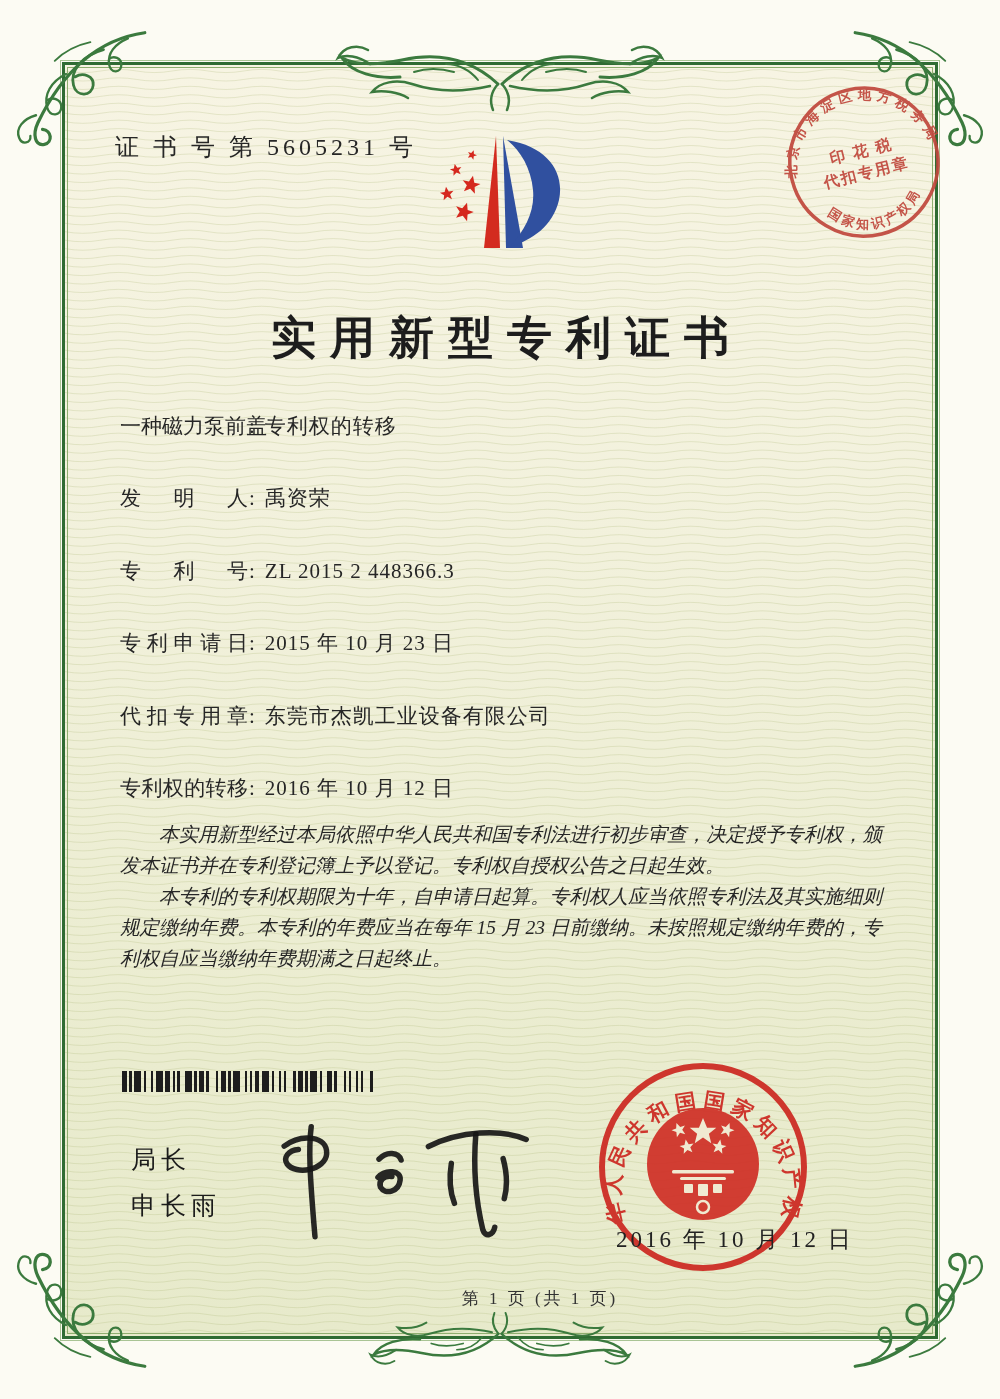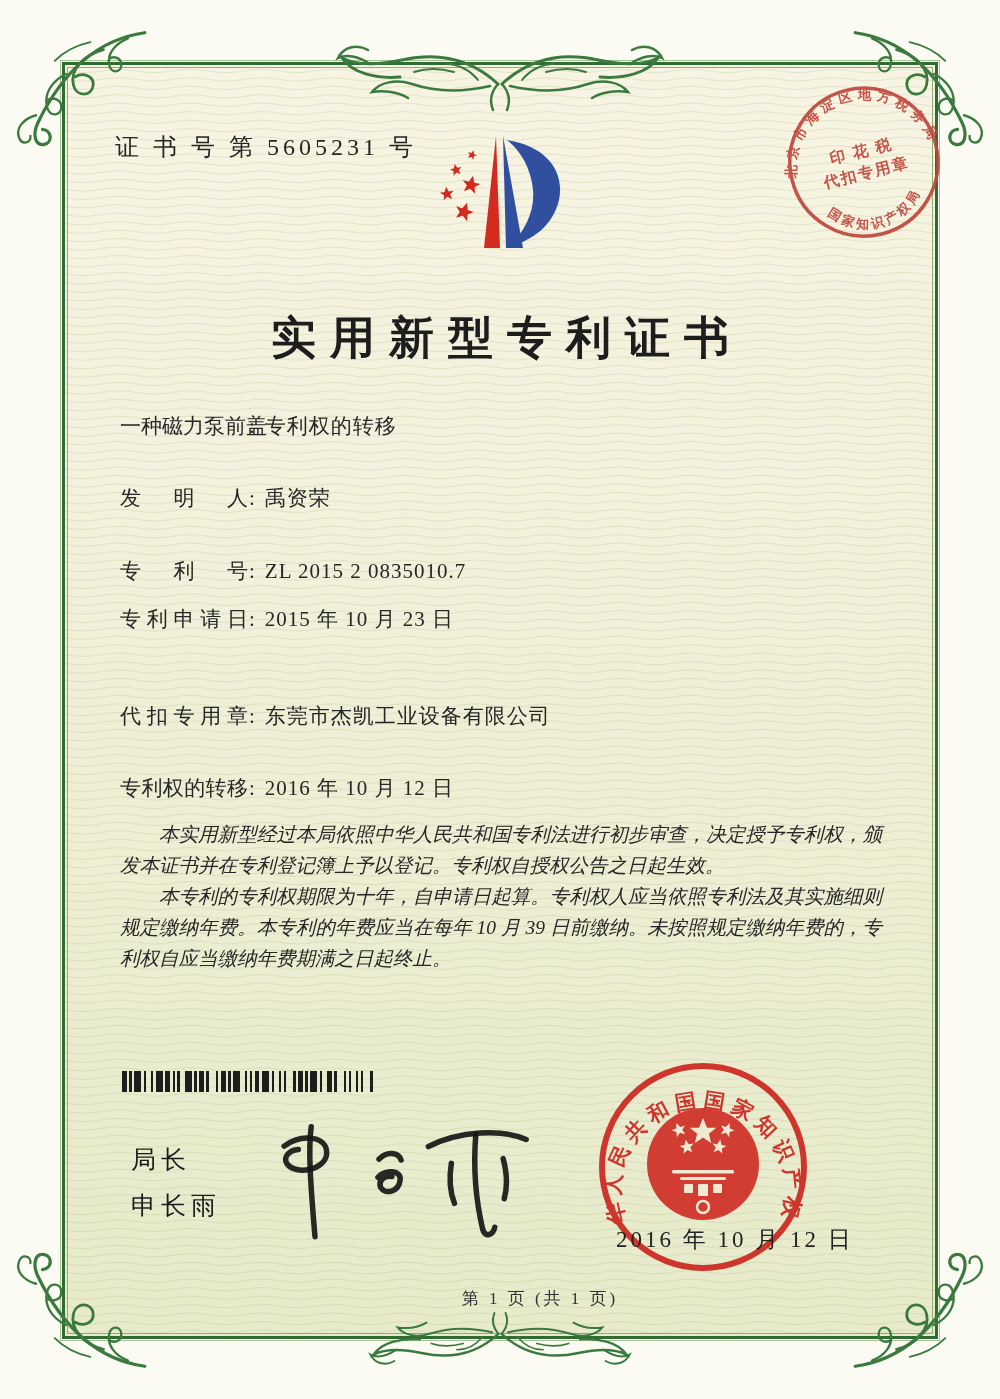--- a/index.html
+++ b/index.html
@@ -34,21 +34,21 @@
   .cert-title{
     position:absolute;left:0;top:288px;width:100%;text-align:center;
     font-size:45px;font-weight:bold;letter-spacing:14px;text-indent:14px;color:#1d1d1d;margin-top:20px;
   }
   
   .fields{position:absolute;left:120px;top:0;width:760px;}
   .field-row{position:absolute;left:0;font-size:21px;white-space:nowrap;}
   .field-label{display:inline-block;width:128px;text-align:justify;text-align-last:justify;}
   .field-colon{display:inline-block;margin:0 10px 0 1px;}
   .field-value{letter-spacing:1px;}
-  .fr0{top:412px}.fr1{top:484px}.fr2{top:557px}.fr3{top:605px}.fr4{top:702px}.fr5{top:774px}
+  .fr0{top:412px}.fr1{top:484px}.fr2{top:557px}.fr3{top:629px}.fr4{top:702px}.fr5{top:774px}
   
   .body-text{position:absolute;left:120px;top:819px;width:762px;font-size:19.5px;line-height:31px;text-align:justify;font-style:italic;}
   .body-text p{margin:0;text-indent:2em;}
   
   .barcode{position:absolute;left:122px;top:1071px;width:258px;height:21px;font-size:0;white-space:nowrap;}
   .barcode span{display:inline-block;height:100%;}
   .barcode .bar{background:#1d1d1d;}
   
   .signer-title,.signer-name{
     position:absolute;left:131px;font-size:25px;letter-spacing:5px;color:#1b1b1b;
@@ -302,36 +302,36 @@
   <div class="cert-title">实用新型专利证书</div>
 
   <div class="fields">
     <div class="field-row fr0">
       <span class="field-label">一种磁力泵前盖</span><span class="field-colon">:</span><span class="field-value">专利权的转移</span>
     </div>
     <div class="field-row fr1">
       <span class="field-label">发明人</span><span class="field-colon">:</span><span class="field-value">禹资荣</span>
     </div>
     <div class="field-row fr2">
-      <span class="field-label">专利号</span><span class="field-colon">:</span><span class="field-value">ZL 2015 2 0835010.7</span>
+      <span class="field-label">专利号</span><span class="field-colon">:</span><span class="field-value">ZL 2015 2 448366.3</span>
     </div>
     <div class="field-row fr3">
       <span class="field-label">专利申请日</span><span class="field-colon">:</span><span class="field-value">2015 年 10 月 23 日</span>
     </div>
     <div class="field-row fr4">
       <span class="field-label">代扣专用章</span><span class="field-colon">:</span><span class="field-value">东莞市杰凯工业设备有限公司</span>
     </div>
     <div class="field-row fr5">
       <span class="field-label">专利权的转移</span><span class="field-colon">:</span><span class="field-value">2016 年 10 月 12 日</span>
     </div>
   </div>
 
   <div class="body-text">
     <p>本实用新型经过本局依照中华人民共和国专利法进行初步审查，决定授予专利权，颁发本证书并在专利登记簿上予以登记。专利权自授权公告之日起生效。</p>
-    <p>本专利的专利权期限为十年，自申请日起算。专利权人应当依照专利法及其实施细则规定缴纳年费。本专利的年费应当在每年 10 月 39 日前缴纳。未按照规定缴纳年费的，专利权自应当缴纳年费期满之日起终止。</p>
+    <p>本专利的专利权期限为十年，自申请日起算。专利权人应当依照专利法及其实施细则规定缴纳年费。本专利的年费应当在每年 15 月 23 日前缴纳。未按照规定缴纳年费的，专利权自应当缴纳年费期满之日起终止。</p>
   </div>
 
   <div class="barcode"><span class="bar" style="width: 4.83px;"></span><span style="width: 2.42px;"></span><span class="bar" style="width: 2.42px;"></span><span style="width: 2.42px;"></span><span class="bar" style="width: 7.25px;"></span><span style="width: 2.42px;"></span><span class="bar" style="width: 2.42px;"></span><span style="width: 4.83px;"></span><span class="bar" style="width: 2.42px;"></span><span style="width: 2.42px;"></span><span class="bar" style="width: 7.25px;"></span><span style="width: 2.42px;"></span><span class="bar" style="width: 4.83px;"></span><span style="width: 2.42px;"></span><span class="bar" style="width: 2.42px;"></span><span style="width: 2.42px;"></span><span class="bar" style="width: 2.42px;"></span><span style="width: 4.83px;"></span><span class="bar" style="width: 7.25px;"></span><span style="width: 2.42px;"></span><span class="bar" style="width: 2.42px;"></span><span style="width: 2.42px;"></span><span class="bar" style="width: 4.83px;"></span><span style="width: 2.42px;"></span><span class="bar" style="width: 2.42px;"></span><span style="width: 7.25px;"></span><span class="bar" style="width: 2.42px;"></span><span style="width: 2.42px;"></span><span class="bar" style="width: 4.83px;"></span><span style="width: 2.42px;"></span><span class="bar" style="width: 2.42px;"></span><span style="width: 2.42px;"></span><span class="bar" style="width: 7.25px;"></span><span style="width: 4.83px;"></span><span class="bar" style="width: 2.42px;"></span><span style="width: 2.42px;"></span><span class="bar" style="width: 2.42px;"></span><span style="width: 2.42px;"></span><span class="bar" style="width: 4.83px;"></span><span style="width: 2.42px;"></span><span class="bar" style="width: 7.25px;"></span><span style="width: 2.42px;"></span><span class="bar" style="width: 2.42px;"></span><span style="width: 4.83px;"></span><span class="bar" style="width: 2.42px;"></span><span style="width: 2.42px;"></span><span class="bar" style="width: 2.42px;"></span><span style="width: 7.25px;"></span><span class="bar" style="width: 2.42px;"></span><span style="width: 2.42px;"></span><span class="bar" style="width: 4.83px;"></span><span style="width: 2.42px;"></span><span class="bar" style="width: 2.42px;"></span><span style="width: 2.42px;"></span><span class="bar" style="width: 7.25px;"></span><span style="width: 2.42px;"></span><span class="bar" style="width: 2.42px;"></span><span style="width: 4.83px;"></span><span class="bar" style="width: 4.83px;"></span><span style="width: 2.42px;"></span><span class="bar" style="width: 2.42px;"></span><span style="width: 7.25px;"></span><span class="bar" style="width: 2.42px;"></span><span style="width: 2.42px;"></span><span class="bar" style="width: 2.42px;"></span><span style="width: 4.83px;"></span><span class="bar" style="width: 2.42px;"></span><span style="width: 2.42px;"></span><span class="bar" style="width: 2.42px;"></span><span style="width: 7.25px;"></span><span class="bar" style="width: 2.42px;"></span><span style="width: 4.83px;"></span></div>
 
   <div class="signer-title">局长</div>
   <div class="signer-name">申长雨</div>
 
   <svg class="signature" viewBox="0 0 300 135">
     <path d="M62 12 C58 34 58 60 60 122"></path>
     <path d="M34 30 C52 18 78 22 76 40 C74 56 44 60 36 48 C32 42 38 34 48 34"></path>

